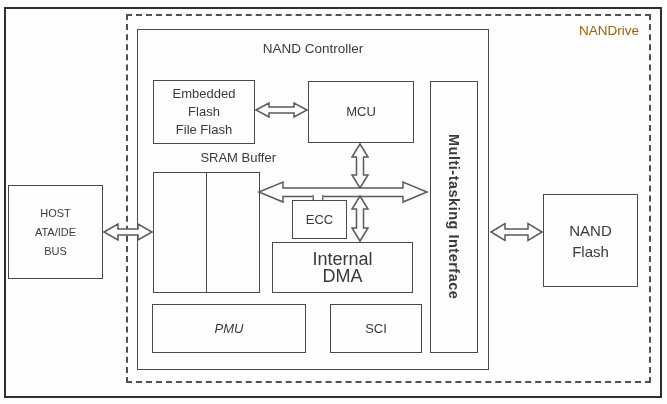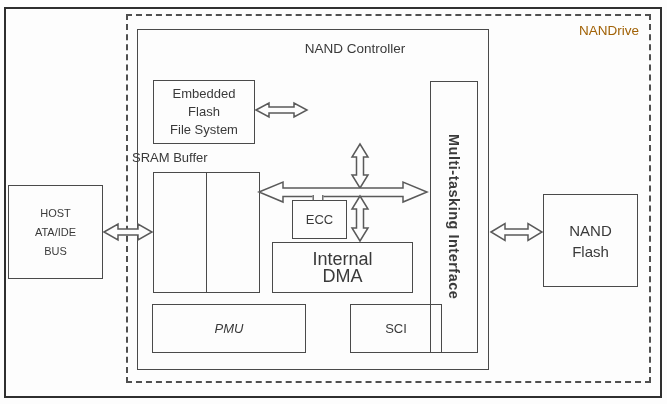--- a/index.html
+++ b/index.html
@@ -22,47 +22,47 @@
   .nandrive-label{
     position:absolute;right:10px;top:7px;
     font-size:13.5px;color:#a16207;white-space:nowrap;
   }
   .controller-box{
     position:absolute;left:137px;top:29px;width:352px;height:341px;
     border:1.5px solid #4a4a4a;box-sizing:border-box;
   }
   .controller-title{
     position:absolute;left:137px;top:41px;width:352px;
-    text-align:center;font-size:13.5px;padding-left:42px;
+    text-align:center;font-size:13.5px;
   }
   .block{
     position:absolute;border:1.5px solid #4a4a4a;box-sizing:border-box;
     display:flex;flex-direction:column;align-items:center;justify-content:center;
     text-align:center;font-size:13px;line-height:18px;background:transparent;
   }
   .block-effs{left:153px;top:80px;width:102px;height:64px;}
   .block-mcu{left:308px;top:81px;width:106px;height:62px;}
   .block-mti{
     left:430px;top:81px;width:48px;height:272px;
     font-weight:bold;font-size:14.5px;
   }
   .mti-text{writing-mode:vertical-rl;text-orientation:mixed;letter-spacing:0.5px;}
   .sram-label{
-    position:absolute;left:132px;top:150px;width:116px;
-    text-align:left;font-size:13px;
+    position:absolute;left:160px;top:150px;width:116px;
+    text-align:right;font-size:13px;
   }
   .block-sram{left:153px;top:172px;width:107px;height:121px;}
   .sram-divider{
     position:absolute;left:206px;top:172px;height:121px;width:0;
     border-left:1.5px solid #4a4a4a;
   }
   .block-ecc{left:292px;top:200px;width:55px;height:39px;}
   .block-dma{left:272px;top:242px;width:141px;height:51px;font-size:18px;line-height:17px;}
   .block-pmu{left:152px;top:304px;width:154px;height:49px;font-style:italic;}
-  .block-sci{left:330px;top:304px;width:92px;height:49px;margin-left:20px;}
+  .block-sci{left:330px;top:304px;width:92px;height:49px;}
   .block-host{left:8px;top:185px;width:95px;height:94px;font-size:11px;line-height:19px;}
   .block-nand{left:543px;top:186px;width:95px;height:93px;font-size:15px;line-height:21px;margin-top:8px;}
   .arrow-layer{
     position:absolute;left:0;top:0;width:667px;height:404px;
     pointer-events:none;
   }
   .arrow-layer polygon{fill:#fdfdfd;stroke:#5a5a5a;stroke-width:1.5;stroke-linejoin:miter;}
   .arrow-layer .stub-fill{fill:#fdfdfd;stroke:none;}
   .arrow-layer .stub-line{stroke:#5a5a5a;stroke-width:1.3;fill:none;}
 </style>
@@ -76,23 +76,26 @@
   <div class="dashed-box">
     <div class="nandrive-label">NANDrive</div>
   </div>
 
   <div class="controller-box"></div>
   <div class="controller-title">NAND Controller</div>
 
   <div class="block block-effs">
     <span>Embedded</span>
     <span>Flash</span>
-    <span>File System</span>
+    <span>File Flash</span>
   </div>
 
+  <div class="block block-mcu">
+    <span>MCU</span>
+  </div>
 
   <div class="block block-mti">
     <span class="mti-text">Multi-tasking Interface</span>
   </div>
 
   <div class="sram-label">SRAM Buffer</div>
   <div class="block block-sram"></div>
   <div class="sram-divider"></div>
 
   <div class="block block-ecc">

